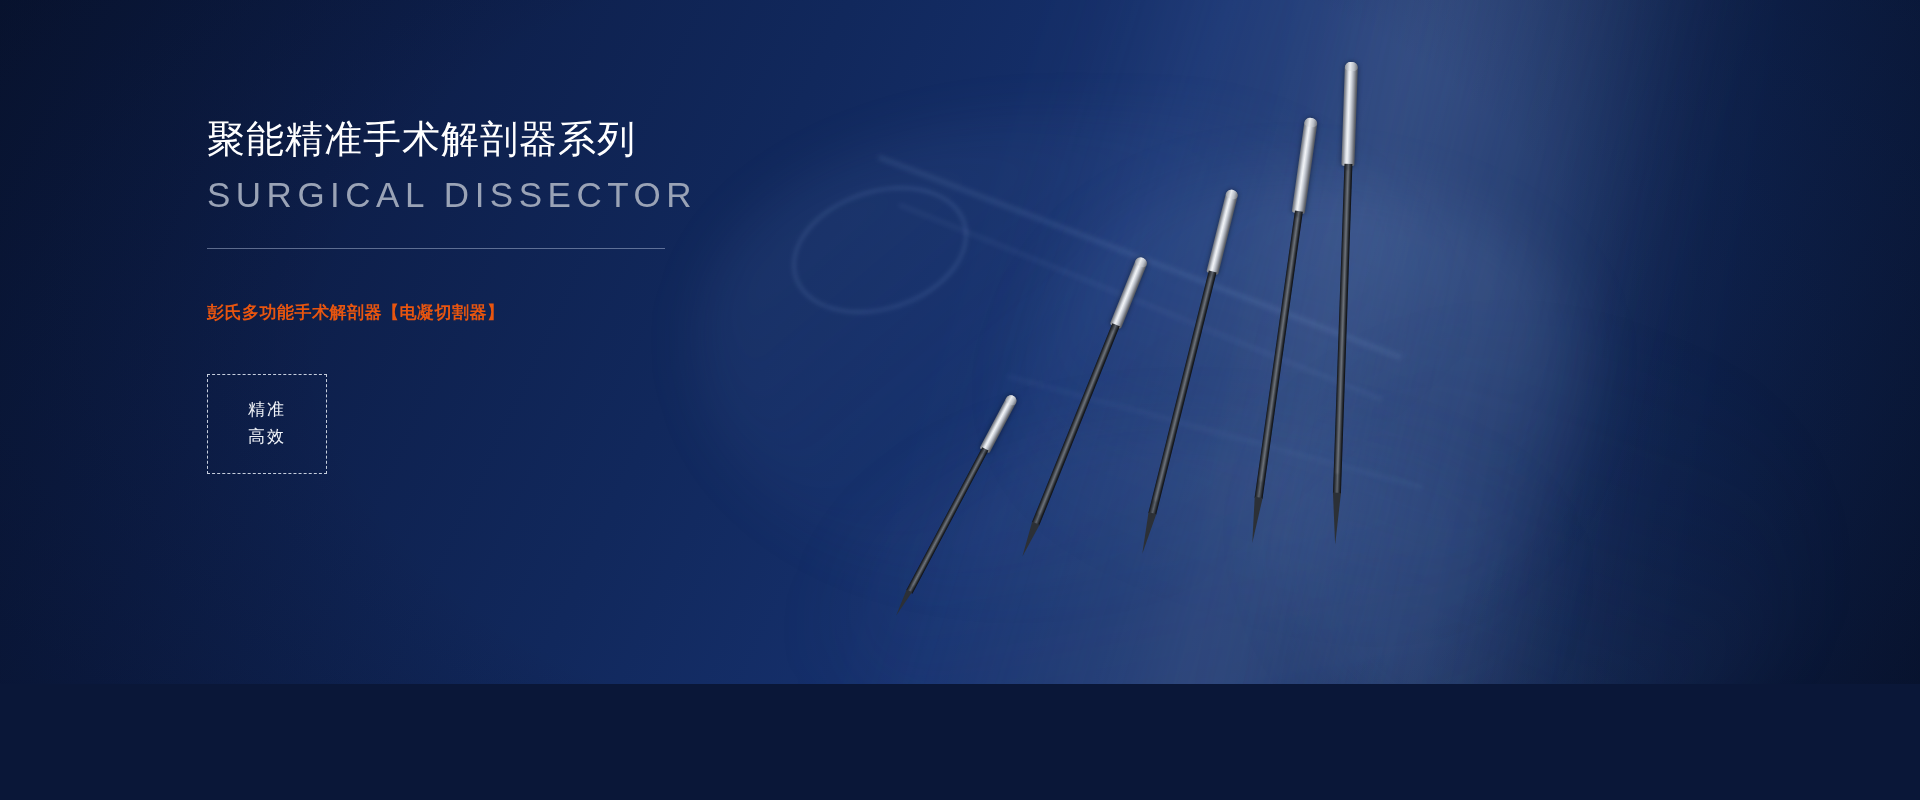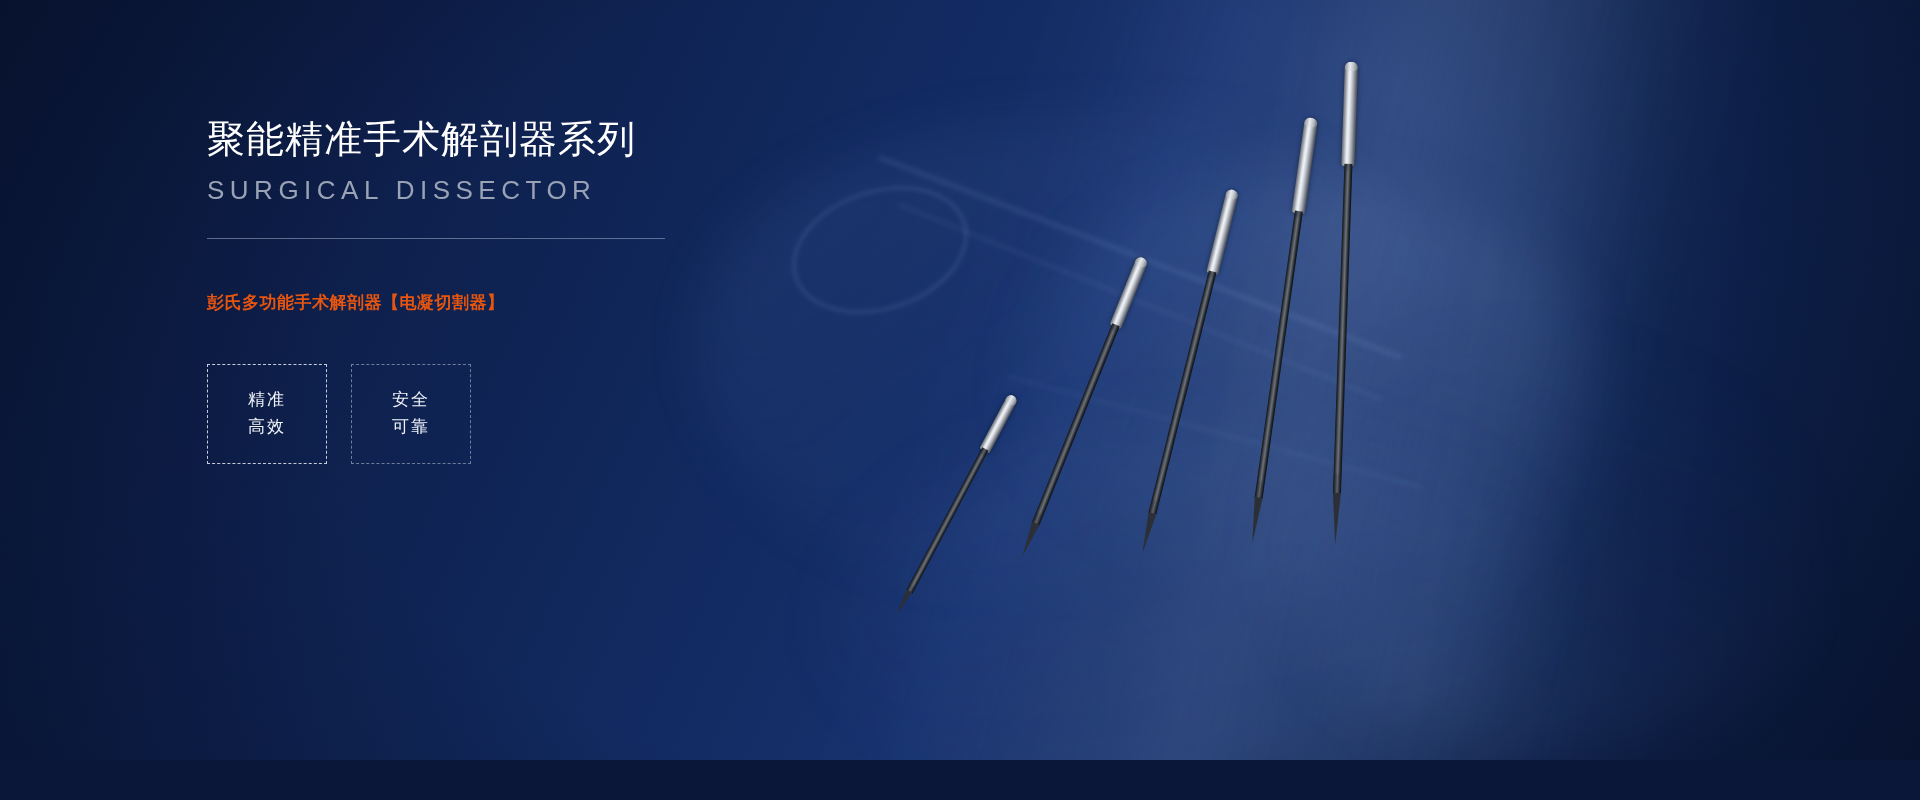--- a/index.html
+++ b/index.html
@@ -6,21 +6,21 @@
   * { margin:0; padding:0; box-sizing:border-box; }
   html, body {
     width:1920px; height:800px;
     overflow:hidden;
     background:#0a1738;
     font-family:"Liberation Sans","DejaVu Sans",sans-serif;
   }
 
   #banner {
     position:relative;
-    width:1920px; height:760px;
+    width:1920px; height:684px;
     overflow:hidden;
     background:
       radial-gradient(ellipse 900px 620px at 72% 14%, rgba(90,125,190,0.30) 0%, rgba(60,92,160,0.13) 42%, rgba(20,40,95,0.0) 72%),
       radial-gradient(ellipse 1100px 900px at 100% 0%, rgba(70,105,175,0.22) 0%, rgba(25,48,108,0.0) 65%),
       linear-gradient(118deg, #0b1a40 0%, #0e2050 22%, #122category 40%, #16306b 58%, #102454 78%, #0b1a3f 100%),
       #0d1e49;
   }
   
   #banner { background-color:#0d1e49; }
 
@@ -107,21 +107,21 @@
   .title-cn {
     font-size:38px;
     line-height:1.25;
     color:#ffffff;
     letter-spacing:1px;
     font-weight:400;
     white-space:nowrap;
   }
   .title-en {
     margin-top:12px;
-    font-size:26px;
+    font-size:35px;
     line-height:1.1;
     color:#9aa3b6;
     letter-spacing:5.5px;
     font-weight:400;
     white-space:nowrap;
   }
   .divider {
     margin-top:34px;
     width:458px; height:1px;
     background:rgba(190,205,230,0.45);
@@ -133,21 +133,21 @@
     color:#e8550f;
     font-weight:700;
     letter-spacing:.5px;
     white-space:nowrap;
   }
 
   
   .features {
     margin-top:49px;
     display:flex;
-    gap:24px;
+    gap:44px;
   }
   .feature-box {
     width:120px; height:100px;
     border:1px dashed #c6cedd;
     display:flex;
     flex-direction:column;
     align-items:center;
     justify-content:center;
     gap:8px;
   }
@@ -260,20 +260,16 @@
     <div class="subtitle-cn">彭氏多功能手术解剖器【电凝切割器】</div>
 
     <div class="features">
 
       <div class="feature-box">
         <span>精准</span>
         <span>高效</span>
       </div>
 
 
-      <div class="feature-box dim">
-        <span>安全</span>
-        <span>可靠</span>
-      </div>
 
     </div>
   </div>
 </div>
 
 </body></html>

